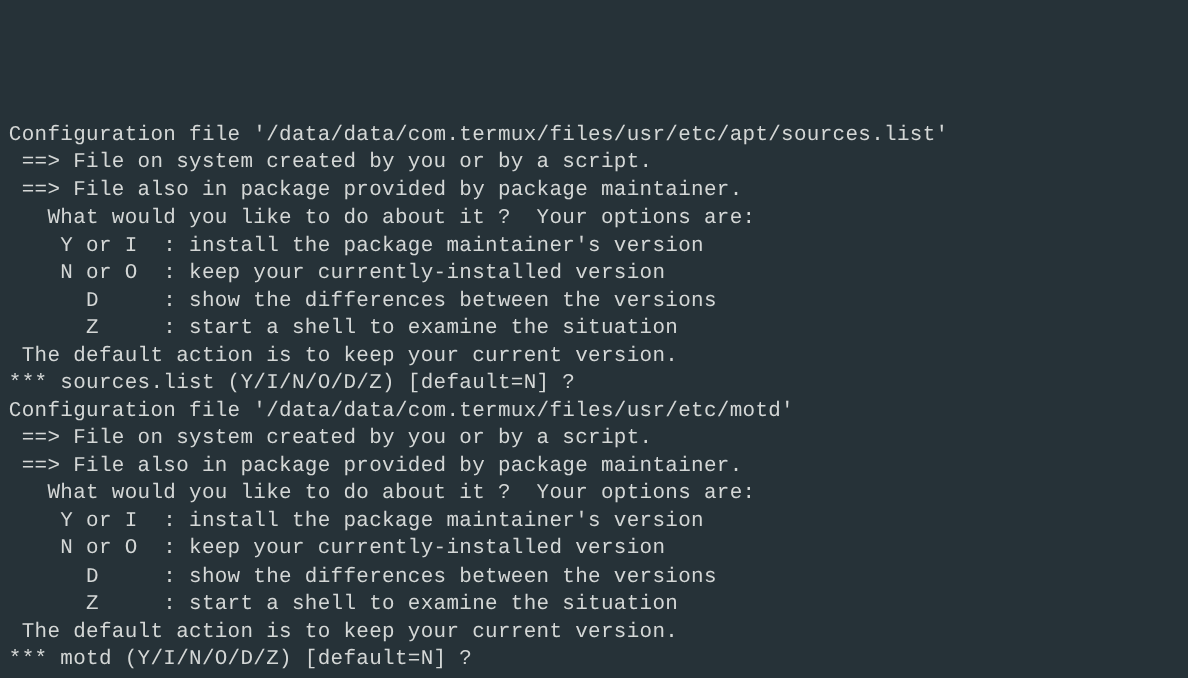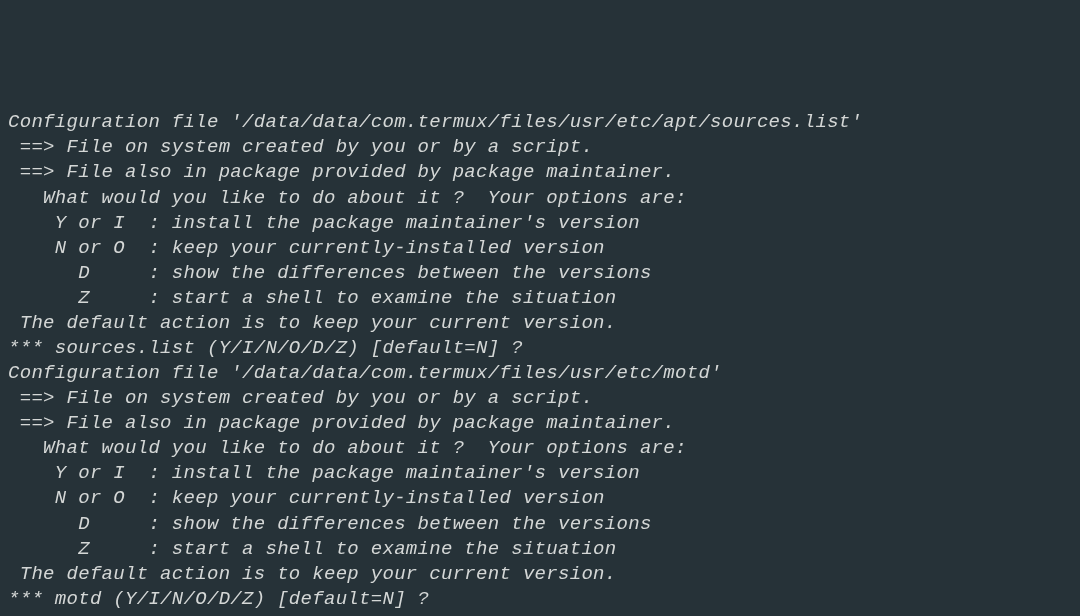--- a/index.html
+++ b/index.html
@@ -15,21 +15,20 @@
       line-height: 1.32;
       padding: 10px 8px;
       width: 1080px;
       height: 616px;
       overflow: hidden;
       white-space: pre;
       letter-spacing: 0.3px;
     }
     .line {
       display: block;
-      font-style: italic;
     }
   </style>
 </head>
 <body>
 
 
 
 <div><span class="line">Configuration file '/data/data/com.termux/files/usr/etc/apt/sources.list'</span><span class="line"> ==&gt; File on system created by you or by a script.</span><span class="line"> ==&gt; File also in package provided by package maintainer.</span><span class="line">   What would you like to do about it ?  Your options are:</span><span class="line">    Y or I  : install the package maintainer's version</span><span class="line">    N or O  : keep your currently-installed version</span><span class="line">      D     : show the differences between the versions</span><span class="line">      Z     : start a shell to examine the situation</span><span class="line"> The default action is to keep your current version.</span><span class="line">*** sources.list (Y/I/N/O/D/Z) [default=N] ?</span><span class="line"></span><span class="line">Configuration file '/data/data/com.termux/files/usr/etc/motd'</span><span class="line"> ==&gt; File on system created by you or by a script.</span><span class="line"> ==&gt; File also in package provided by package maintainer.</span><span class="line">   What would you like to do about it ?  Your options are:</span><span class="line">    Y or I  : install the package maintainer's version</span><span class="line">    N or O  : keep your currently-installed version</span><span class="line">      D     : show the differences between the versions</span><span class="line">      Z     : start a shell to examine the situation</span><span class="line"> The default action is to keep your current version.</span><span class="line">*** motd (Y/I/N/O/D/Z) [default=N] ?</span></div>
 
 

